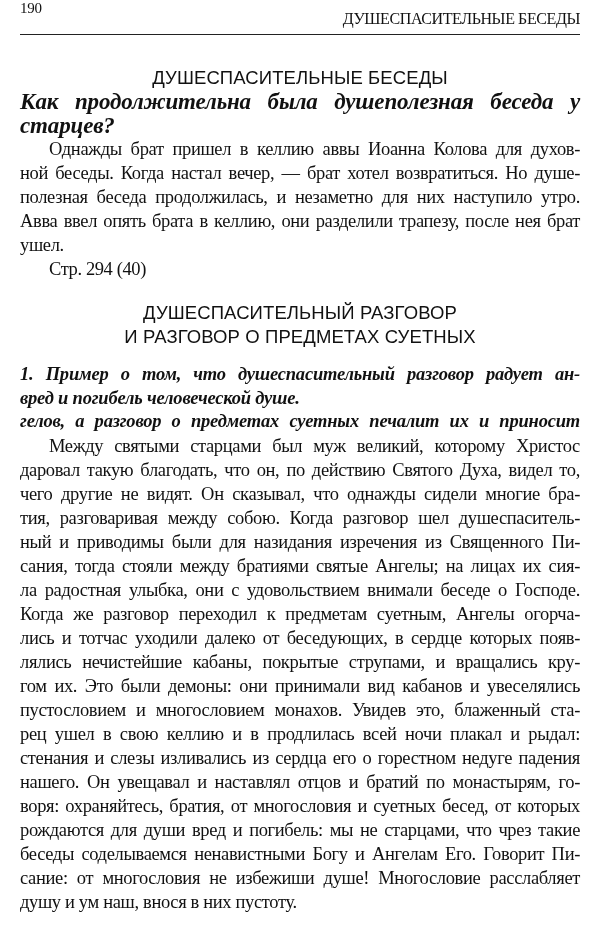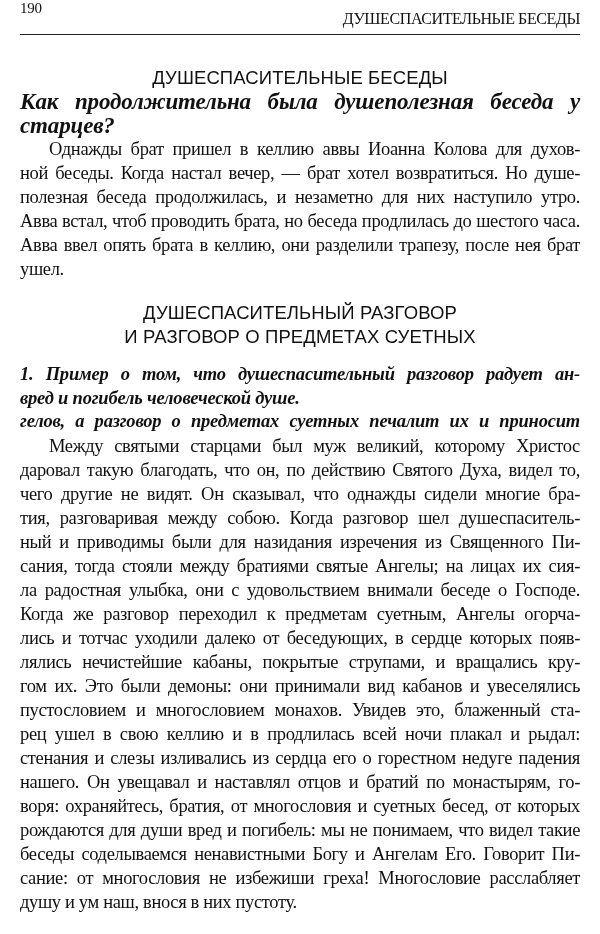--- a/index.html
+++ b/index.html
@@ -98,24 +98,24 @@
     <span class="running-title">ДУШЕСПАСИТЕЛЬНЫЕ БЕСЕДЫ</span>
   </div>
 
   <div>
     <div class="section-title title-1">ДУШЕСПАСИТЕЛЬНЫЕ БЕСЕДЫ</div>
     <div class="question">Как продолжительна была душеполезная беседа у старцев?</div>
     <div class="para">
       <span class="ln first">Однажды брат пришел в келлию аввы Иоанна Колова для духов-</span>
       <span class="ln">ной беседы. Когда настал вечер, — брат хотел возвратиться. Но душе-</span>
       <span class="ln">полезная беседа продолжилась, и незаметно для них наступило утро.</span>
-      <span class="ln">Авва встал, чтоб проводить брата, но беседа продлилась до шестого часа.</span>
       <span class="ln">Авва ввел опять брата в келлию, они разделили трапезу, после нея брат</span>
       <span class="ln last">ушел.</span>
     </div>
+    <div class="source">Стр. 294 (40)</div>
   </div>
 
   <div>
     <div class="section-title title-2">ДУШЕСПАСИТЕЛЬНЫЙ РАЗГОВОР</div>
     <div class="section-title">И РАЗГОВОР О ПРЕДМЕТАХ СУЕТНЫХ</div>
 
     <div class="question question-2 para" style="font-style:italic;font-weight:bold;letter-spacing:-0.2px;margin-top:14px;line-height:23.5px;">
       <span class="ln">1. Пример о том, что душеспасительный разговор радует ан-</span>
       <span class="ln last">вред и погибель человеческой душе.</span>
       <span class="ln">гелов, а разговор о предметах суетных печалит их и приносит</span>
@@ -131,21 +131,21 @@
       <span class="ln">ла радостная улыбка, они с удовольствием внимали беседе о Господе.</span>
       <span class="ln">Когда же разговор переходил к предметам суетным, Ангелы огорча-</span>
       <span class="ln">лись и тотчас уходили далеко от беседующих, в сердце которых появ-</span>
       <span class="ln">лялись нечистейшие кабаны, покрытые струпами, и вращались кру-</span>
       <span class="ln">гом их. Это были демоны: они принимали вид кабанов и увеселялись</span>
       <span class="ln">пустословием и многословием монахов. Увидев это, блаженный ста-</span>
       <span class="ln">рец ушел в свою келлию и в продлилась всей ночи плакал и рыдал:</span>
       <span class="ln">стенания и слезы изливались из сердца его о горестном недуге падения</span>
       <span class="ln">нашего. Он увещавал и наставлял отцов и братий по монастырям, го-</span>
       <span class="ln">воря: охраняйтесь, братия, от многословия и суетных бесед, от которых</span>
-      <span class="ln">рождаются для души вред и погибель: мы не понимаем, что видел такие</span>
+      <span class="ln">рождаются для души вред и погибель: мы не старцами, что чрез такие</span>
       <span class="ln">беседы соделываемся ненавистными Богу и Ангелам Его. Говорит Пи-</span>
-      <span class="ln">сание: от многословия не избежиши греха! Многословие расслабляет</span>
+      <span class="ln">сание: от многословия не избежиши душе! Многословие расслабляет</span>
       <span class="ln last">душу и ум наш, внося в них пустоту.</span>
     </div>
 
   </div>
 
 </div>
 
 </body></html>

